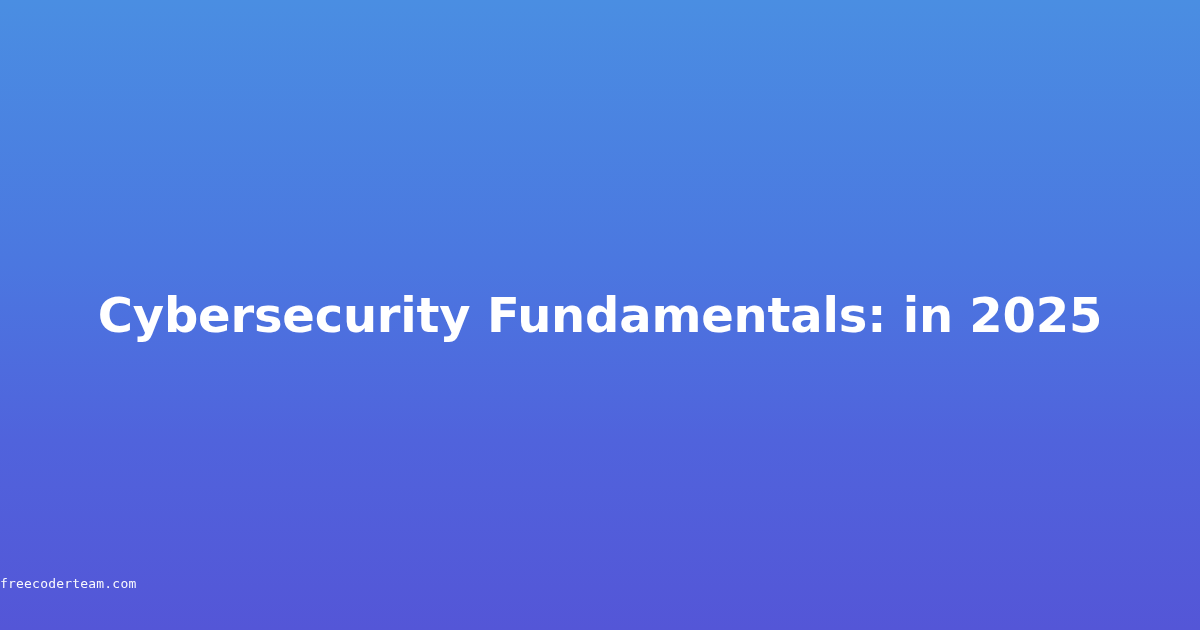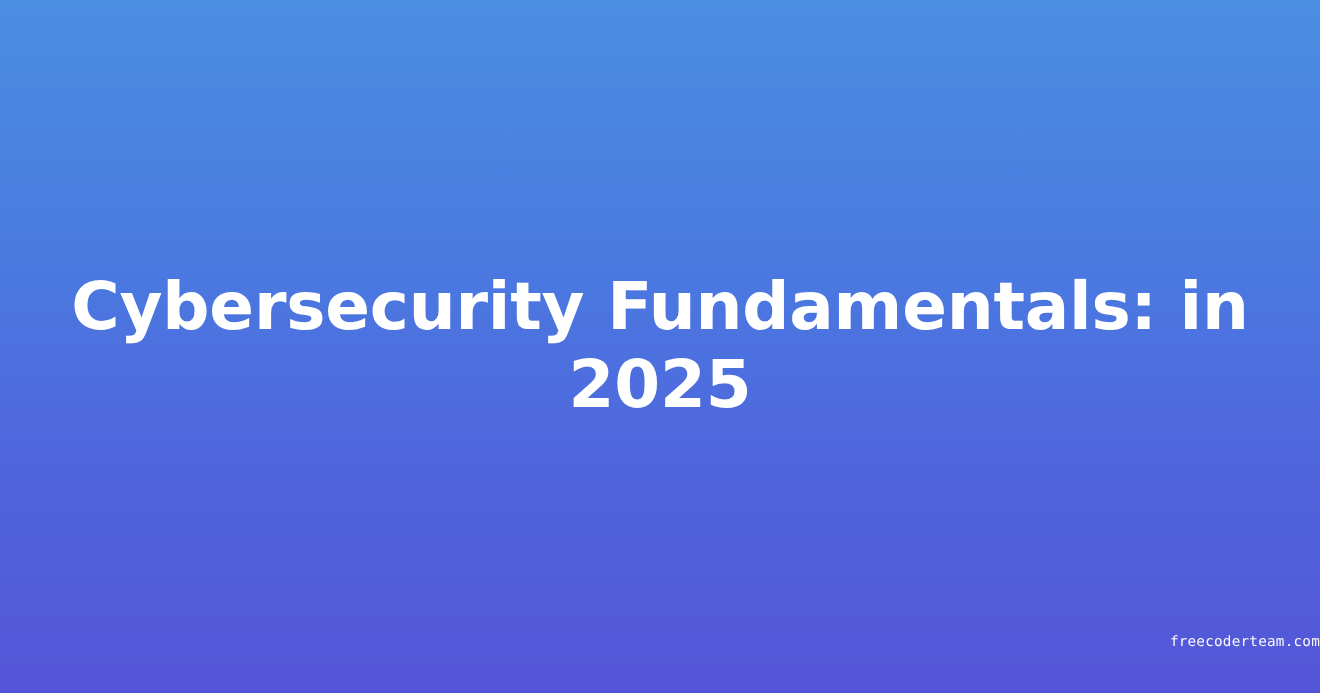--- a/index.html
+++ b/index.html
@@ -39,33 +39,33 @@
     box-sizing: border-box;
   }
 
   .card-title {
     margin: 0;
     width: 100%;
     max-width: 1080px;
     text-align: center;
     color: #ffffff;
     font-family: "DejaVu Sans", "Liberation Sans", sans-serif;
-    font-size: 60px;
+    font-size: 48px;
     font-weight: 700;
     line-height: 1.18;
     letter-spacing: -0.2px;
     word-wrap: break-word;
   }
 
   .watermark {
     position: absolute;
     left: 0;
     right: 0;
     bottom: 40px;
-    text-align: right;
+    text-align: left;
     color: #ffffff;
     font-family: "DejaVu Sans Mono", "Liberation Mono", monospace;
     font-size: 13px;
     font-weight: 400;
     letter-spacing: 0.2px;
     line-height: 1;
     opacity: 0.97;
   }
 </style>
 </head>

